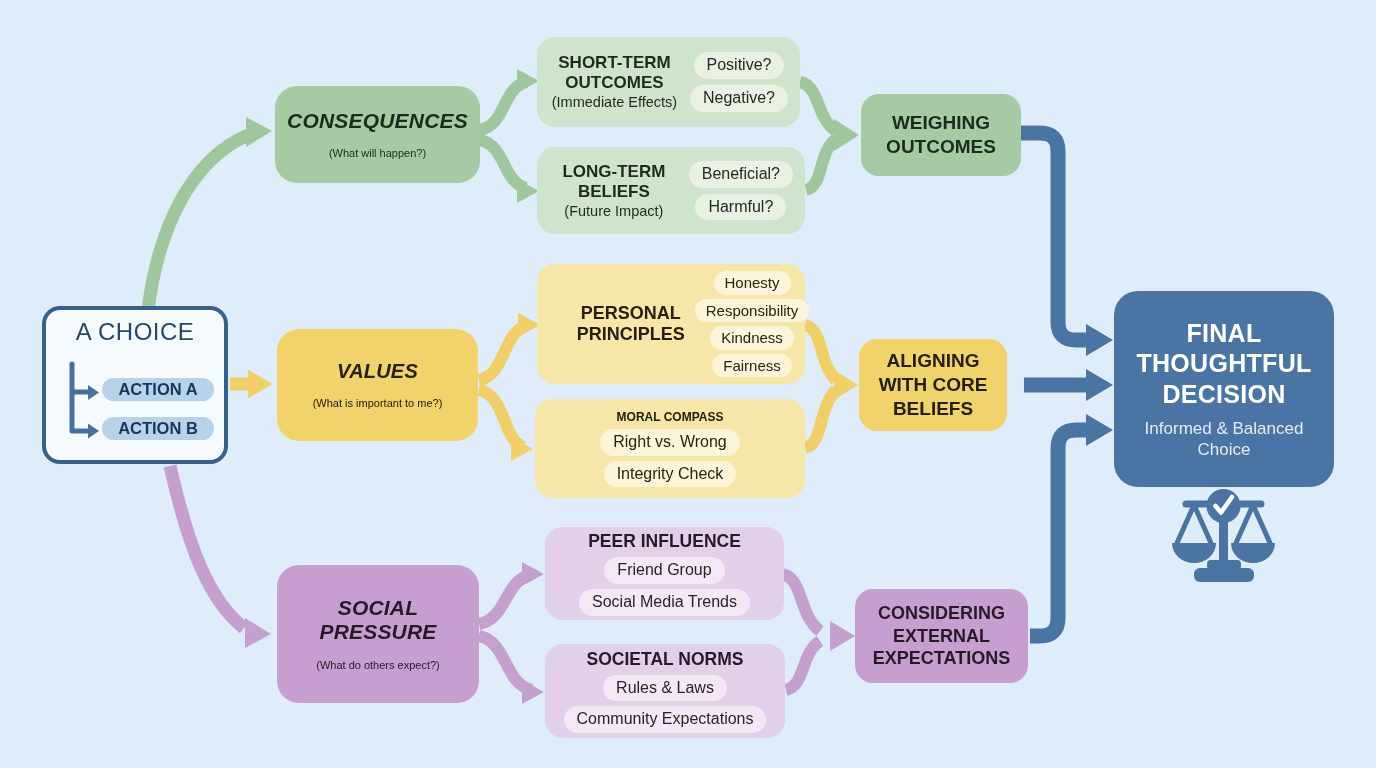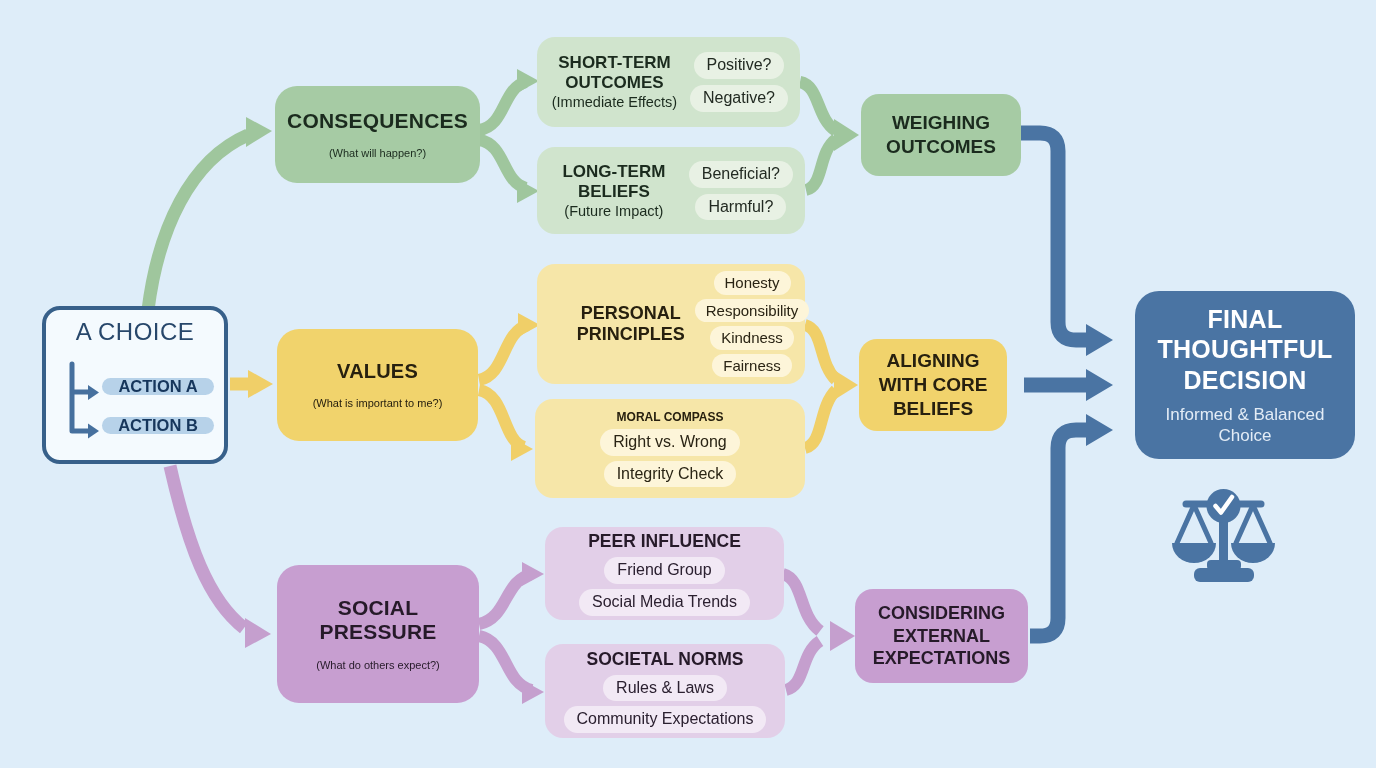--- a/index.html
+++ b/index.html
@@ -14,34 +14,34 @@
   .g-sub{background:#d0e4cd;color:#1b2b1e;}
   .g-pill{background:#e8f1e4;color:#222a22;}
   .y-node{background:#f1d36c;color:#27200f;}
   .y-sub{background:#f6e6a8;color:#27200f;}
   .y-pill{background:#fdf5d9;color:#2a2414;}
   .p-node{background:#c79ed0;color:#261a29;}
   .p-sub{background:#e2cfe8;color:#261a29;}
   .p-pill{background:#f2e9f5;color:#2b2030;}
   .b-node{background:#4a74a3;color:#ffffff;}
   
-  .t-main{font-weight:800;font-size:21px;line-height:1.18;letter-spacing:.2px;}
+  .t-main{font-weight:800;font-size:21px;line-height:1.18;letter-spacing:.2px;font-style:italic;}
   .t-q{font-size:11px;line-height:1.2;margin-top:14px;}
   .t-sub{font-weight:800;font-size:17px;line-height:1.18;}
   .t-note{font-weight:400;font-size:14.5px;line-height:1.15;margin-top:1px;}
   .t-result{font-weight:800;font-size:19px;line-height:1.25;}
   .pill{border-radius:999px;padding:3px 13px;font-size:16px;white-space:nowrap;line-height:1.3;}
   .pill.small{font-size:15px;padding:2px 11px;}
   .pill-col{display:flex;flex-direction:column;align-items:center;gap:6px;}
   .sub-side{flex-direction:row;gap:10px;padding:8px 12px;}
   .sub-stack{padding:8px 10px;gap:5px;}
   
   .choice{background:#f4fafe;border:4px solid #37608a;border-radius:18px;}
   .choice-title{font-weight:400;font-size:24px;color:#27476b;letter-spacing:.5px;margin-top:8px;}
-  .action-pill{position:absolute;left:56px;width:112px;height:17px;border-radius:15px;background:#b7d2e9;
+  .action-pill{position:absolute;left:56px;width:112px;height:23px;border-radius:15px;background:#b7d2e9;
                color:#16365c;font-weight:800;font-size:16.5px;display:flex;align-items:center;justify-content:center;}
   
   .final-title{font-weight:800;font-size:25px;line-height:1.22;letter-spacing:.3px;}
   .final-sub{font-size:17px;line-height:1.25;margin-top:9px;color:#e3ecf6;}
 </style>
 </head>
 <body>
 
 <div class="stage">
 
@@ -211,18 +211,18 @@
   <div class="node p-sub r18 sub-stack" style="left:545px;top:644px;width:240px;height:94px;">
     <div class="t-sub" style="font-size:17.5px;">SOCIETAL NORMS</div>
     <div class="pill p-pill">Rules &amp; Laws</div>
     <div class="pill p-pill">Community Expectations</div>
   </div>
 
   <div class="node p-node r18" style="left:855px;top:589px;width:173px;height:94px;padding:6px 12px;">
     <div class="t-result" style="font-size:18px;">CONSIDERING EXTERNAL EXPECTATIONS</div>
   </div>
 
-  <div class="node b-node r24" style="left:1114px;top:291px;width:220px;height:168px;padding:25px 16px;margin-left:21px;">
+  <div class="node b-node r24" style="left:1114px;top:291px;width:220px;height:196px;padding:25px 16px;">
     <div class="final-title">FINAL THOUGHTFUL DECISION</div>
     <div class="final-sub">Informed &amp; Balanced Choice</div>
   </div>
 
 </div>
 
 </body></html>

